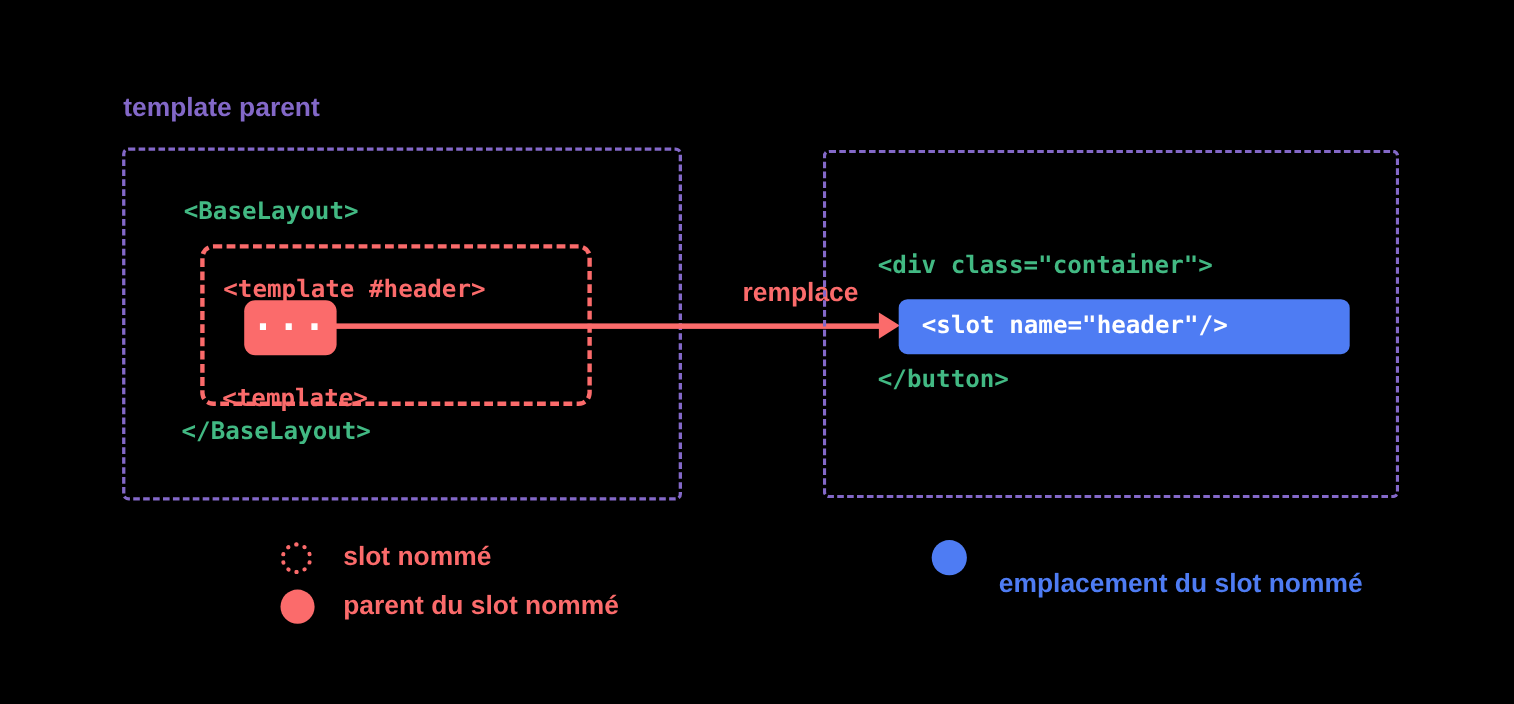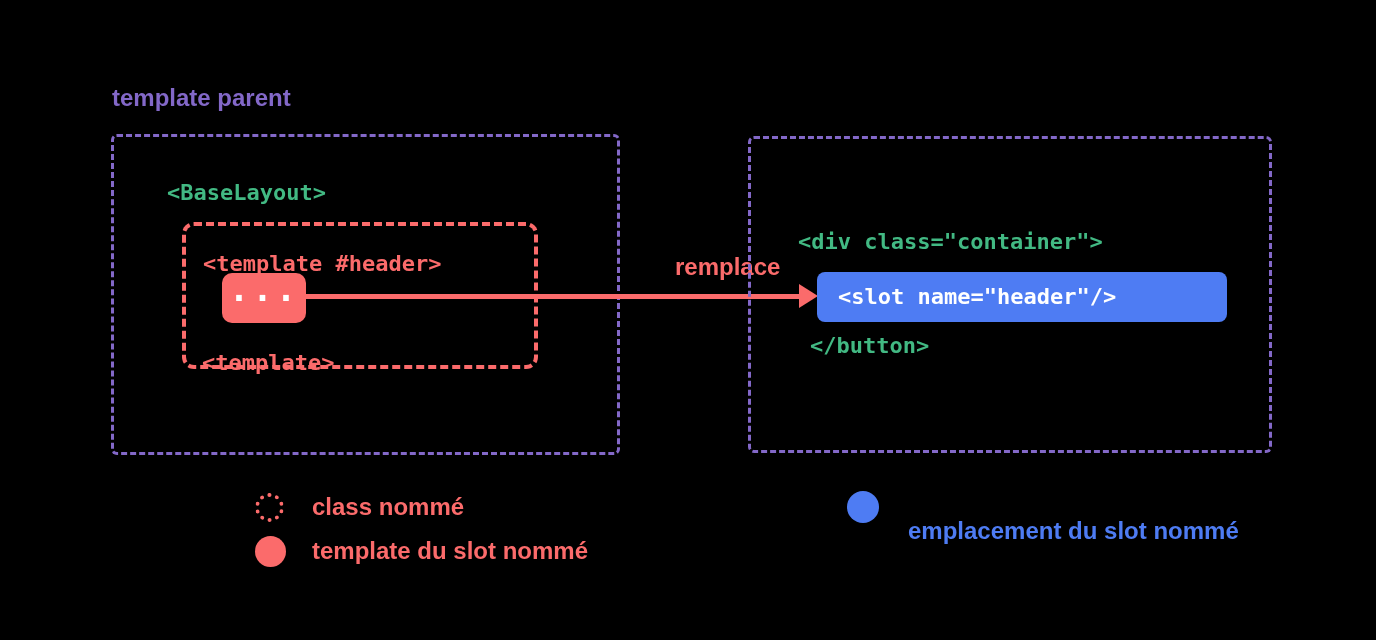--- a/index.html
+++ b/index.html
@@ -146,44 +146,45 @@
   <div class="named-slot-box"></div>
 
   <div class="code red" style="left:203px; top:233px;">&lt;template #header&gt;</div>
 
   <div class="slot-content-box">
     <span class="dots">...</span>
   </div>
 
   <div class="code red" style="left:202px; top:332px;text-align:right;">&lt;template&gt;</div>
 
+  <div class="code green" style="left:165px; top:381px;">&lt;/BaseLayout&gt;</div>
 
   <div class="arrow-line"></div>
   <div class="arrow-head"></div>
   <div class="arrow-label">remplace</div>
 
 
   <div class="panel-box" style="left:748px; top:136px; width:518px; height:311px;"></div>
 
   <div class="code green" style="left:798px; top:230px;">&lt;div class="container"&gt;</div>
 
   <div class="slot-placement-box">
     <span class="code white code-inline">&lt;slot name="header"/&gt;</span>
   </div>
 
-  <div class="code green" style="left:798px; top:334px;margin-left:12px;">&lt;/button&gt;</div>
+  <div class="code green" style="left:798px; top:334px;">&lt;/button&gt;</div>
 
   <div class="marker dotted-red"></div>
   <div class="legend-item" style="left:312px; top:493px;">
-    <span class="legend-label red">class nommé</span>
+    <span class="legend-label red">slot nommé</span>
   </div>
 
   <div class="marker solid-red"></div>
   <div class="legend-item" style="left:312px; top:537px;">
-    <span class="legend-label red">template du slot nommé</span>
+    <span class="legend-label red">parent du slot nommé</span>
   </div>
 
   <div class="marker solid-blue"></div>
   <div class="legend-item" style="left:908px; top:517px;">
     <span class="legend-label blue">emplacement du slot nommé</span>
   </div>
 
 </div>
 
 </body></html>

